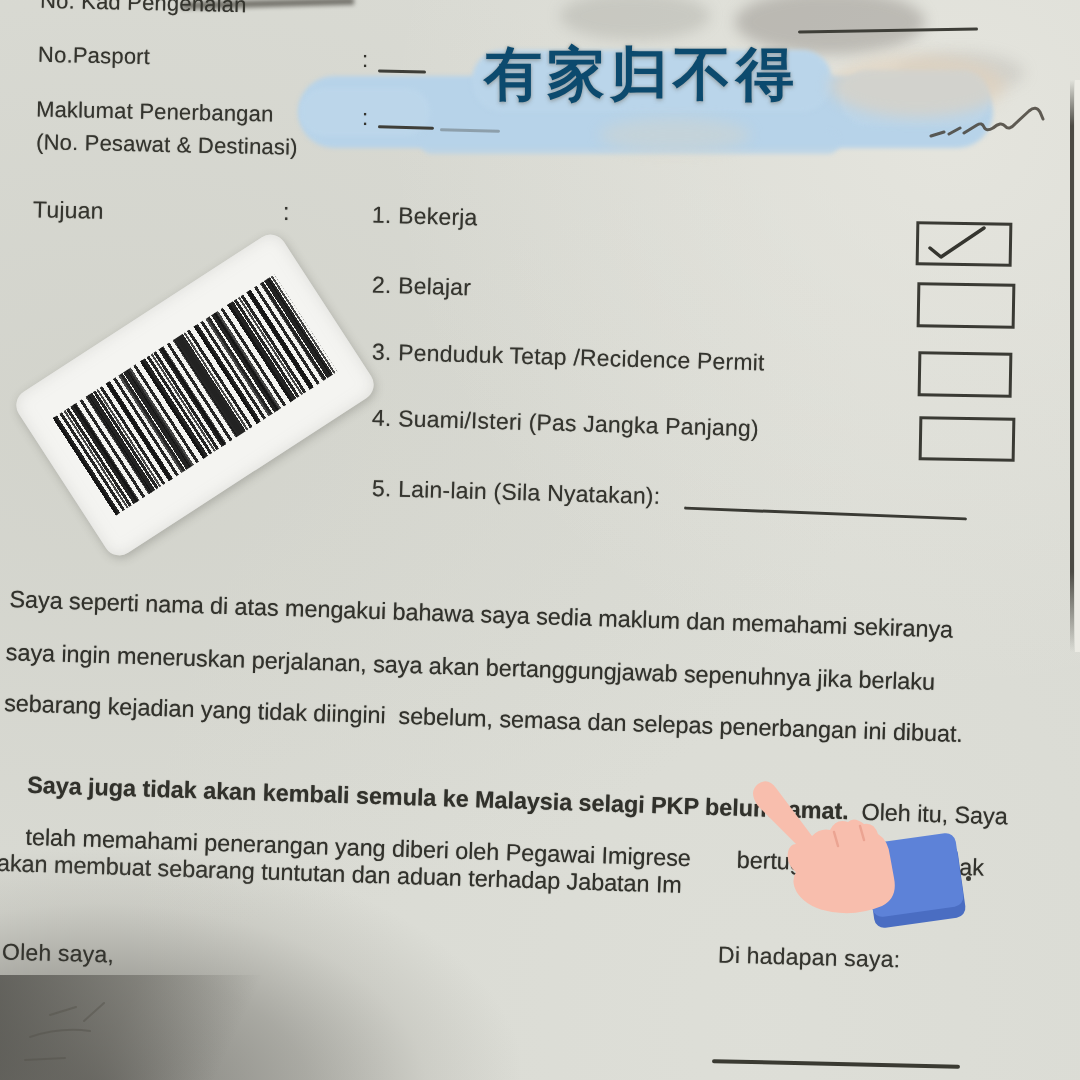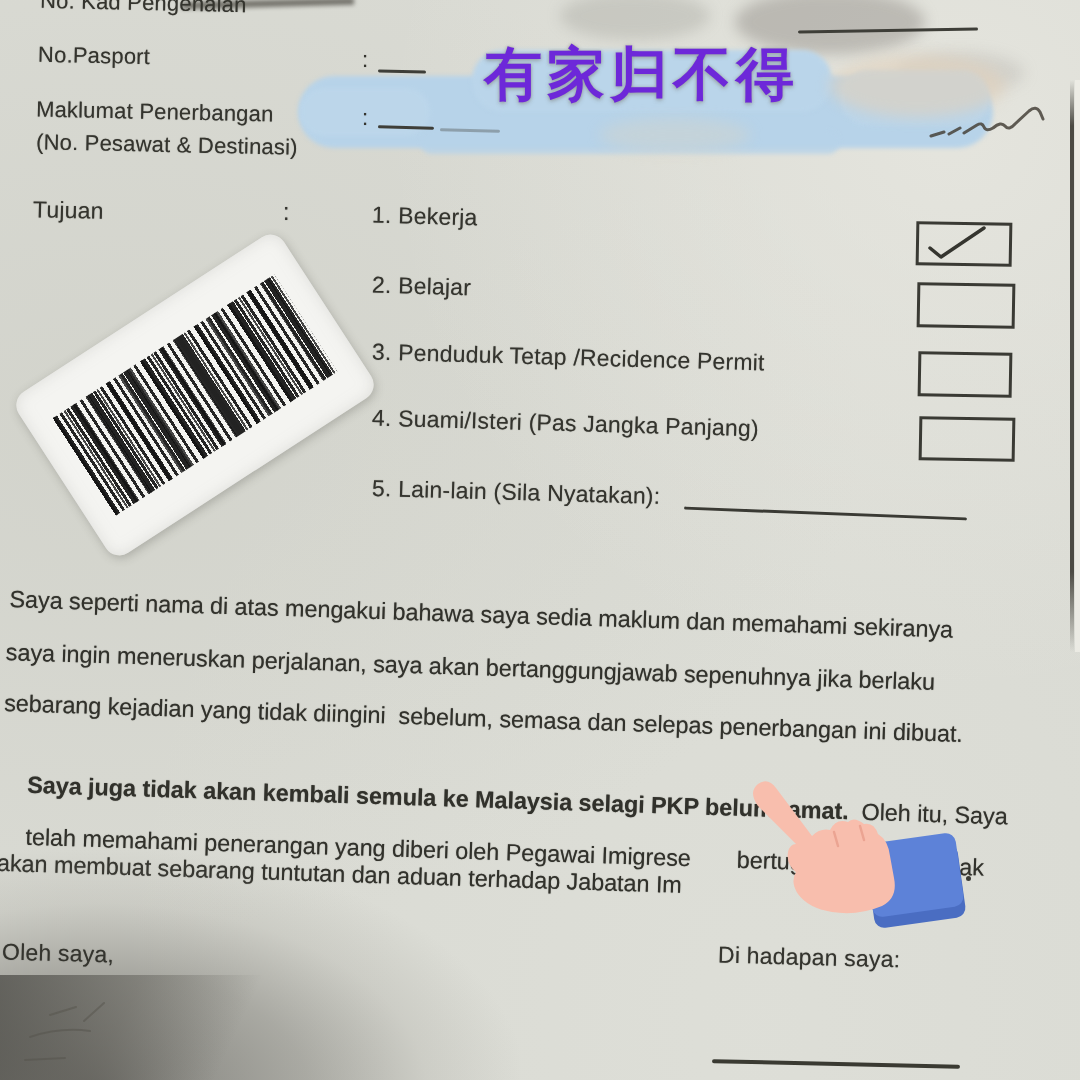--- a/index.html
+++ b/index.html
@@ -17,21 +17,21 @@
     background:
       radial-gradient(ellipse at 88% 12%, rgba(238,237,230,.55) 0%, rgba(238,237,230,0) 42%),
       radial-gradient(ellipse at 10% 40%, rgba(198,199,190,.35) 0%, rgba(198,199,190,0) 55%),
       radial-gradient(ellipse at 70% 95%, rgba(228,229,222,.4) 0%, rgba(228,229,222,0) 60%);
   }
   .bluepatch{background:#b7d3e9;filter:blur(2px);}
   .smudge{filter:blur(7px);border-radius:50%;}
   .fline{background:#3e3e38;height:3px;border-radius:2px;}
   .checkbox{border:3px solid #3a3a34;background:transparent;transform:rotate(1deg);}
   .caption{
-    font-size:58px;font-weight:700;letter-spacing:5px;color:#6d28d9;
+    font-size:58px;font-weight:700;letter-spacing:5px;color:#0c4a6e;
     text-shadow:0 0 3px rgba(145,145,138,.65), 0 2px 4px rgba(120,120,114,.45);
     white-space:nowrap;
   }
   .barcode-sticker{
     width:316px;height:192px;border-radius:16px;background:#f4f4f1;
     box-shadow:0 3px 10px rgba(70,70,62,.28), inset 0 0 14px rgba(200,200,195,.5);
     transform:rotate(-33deg);
   }
   .bars{
     position:absolute;left:26px;top:38px;width:264px;height:116px;

